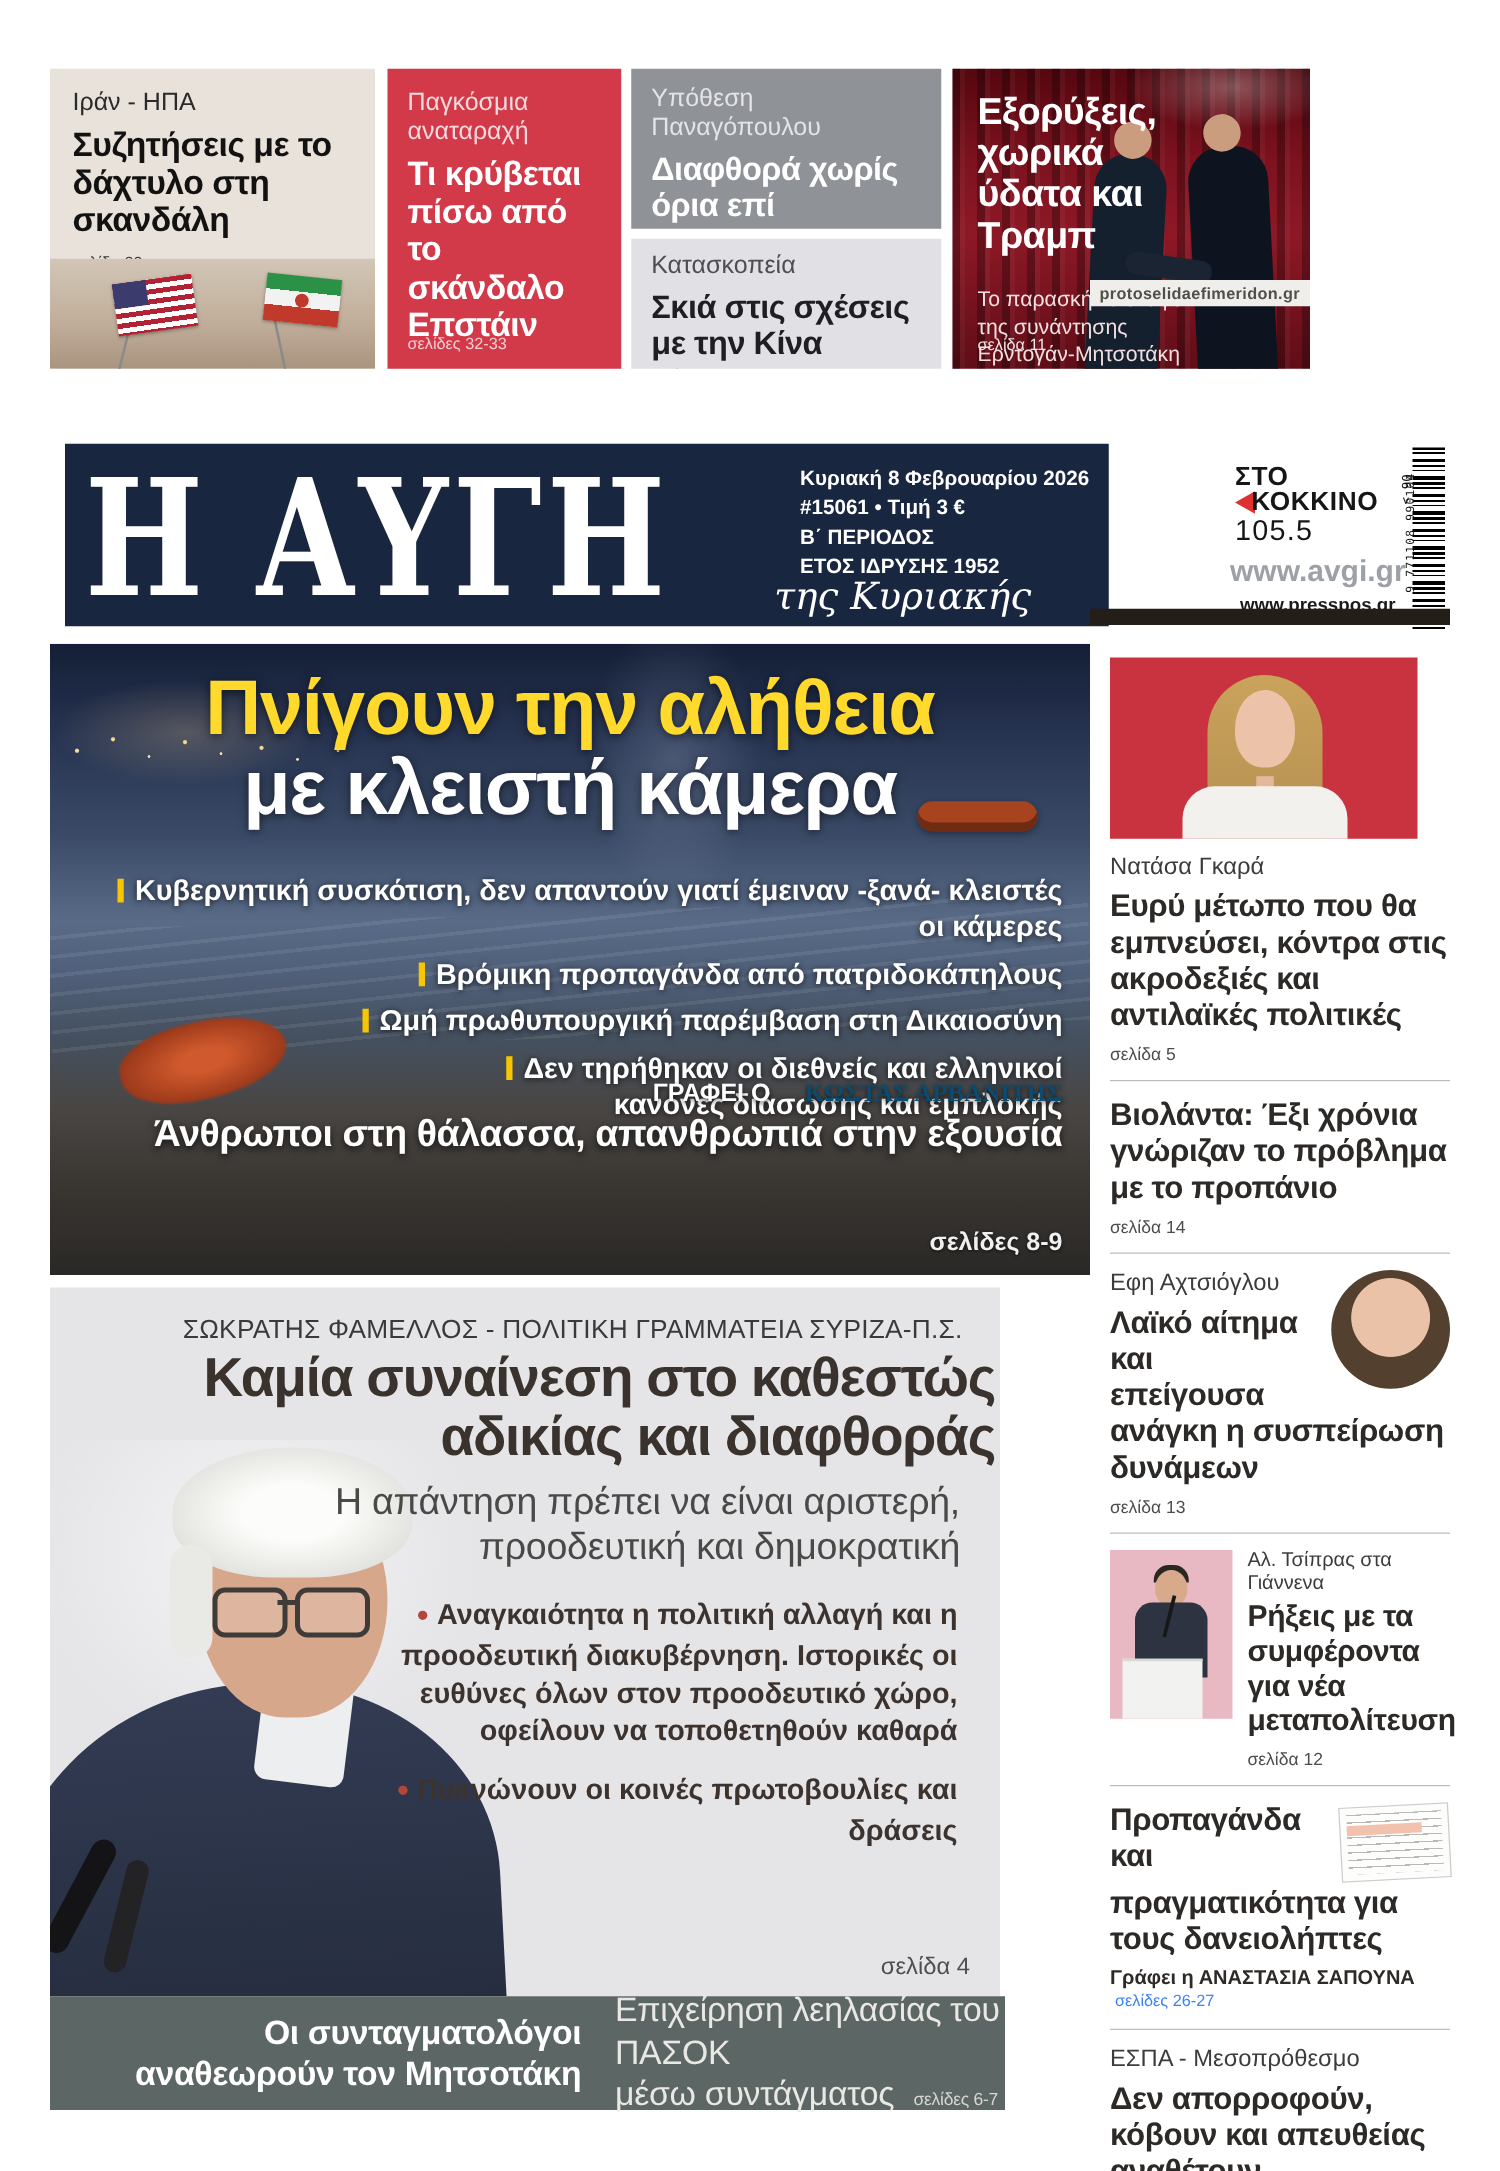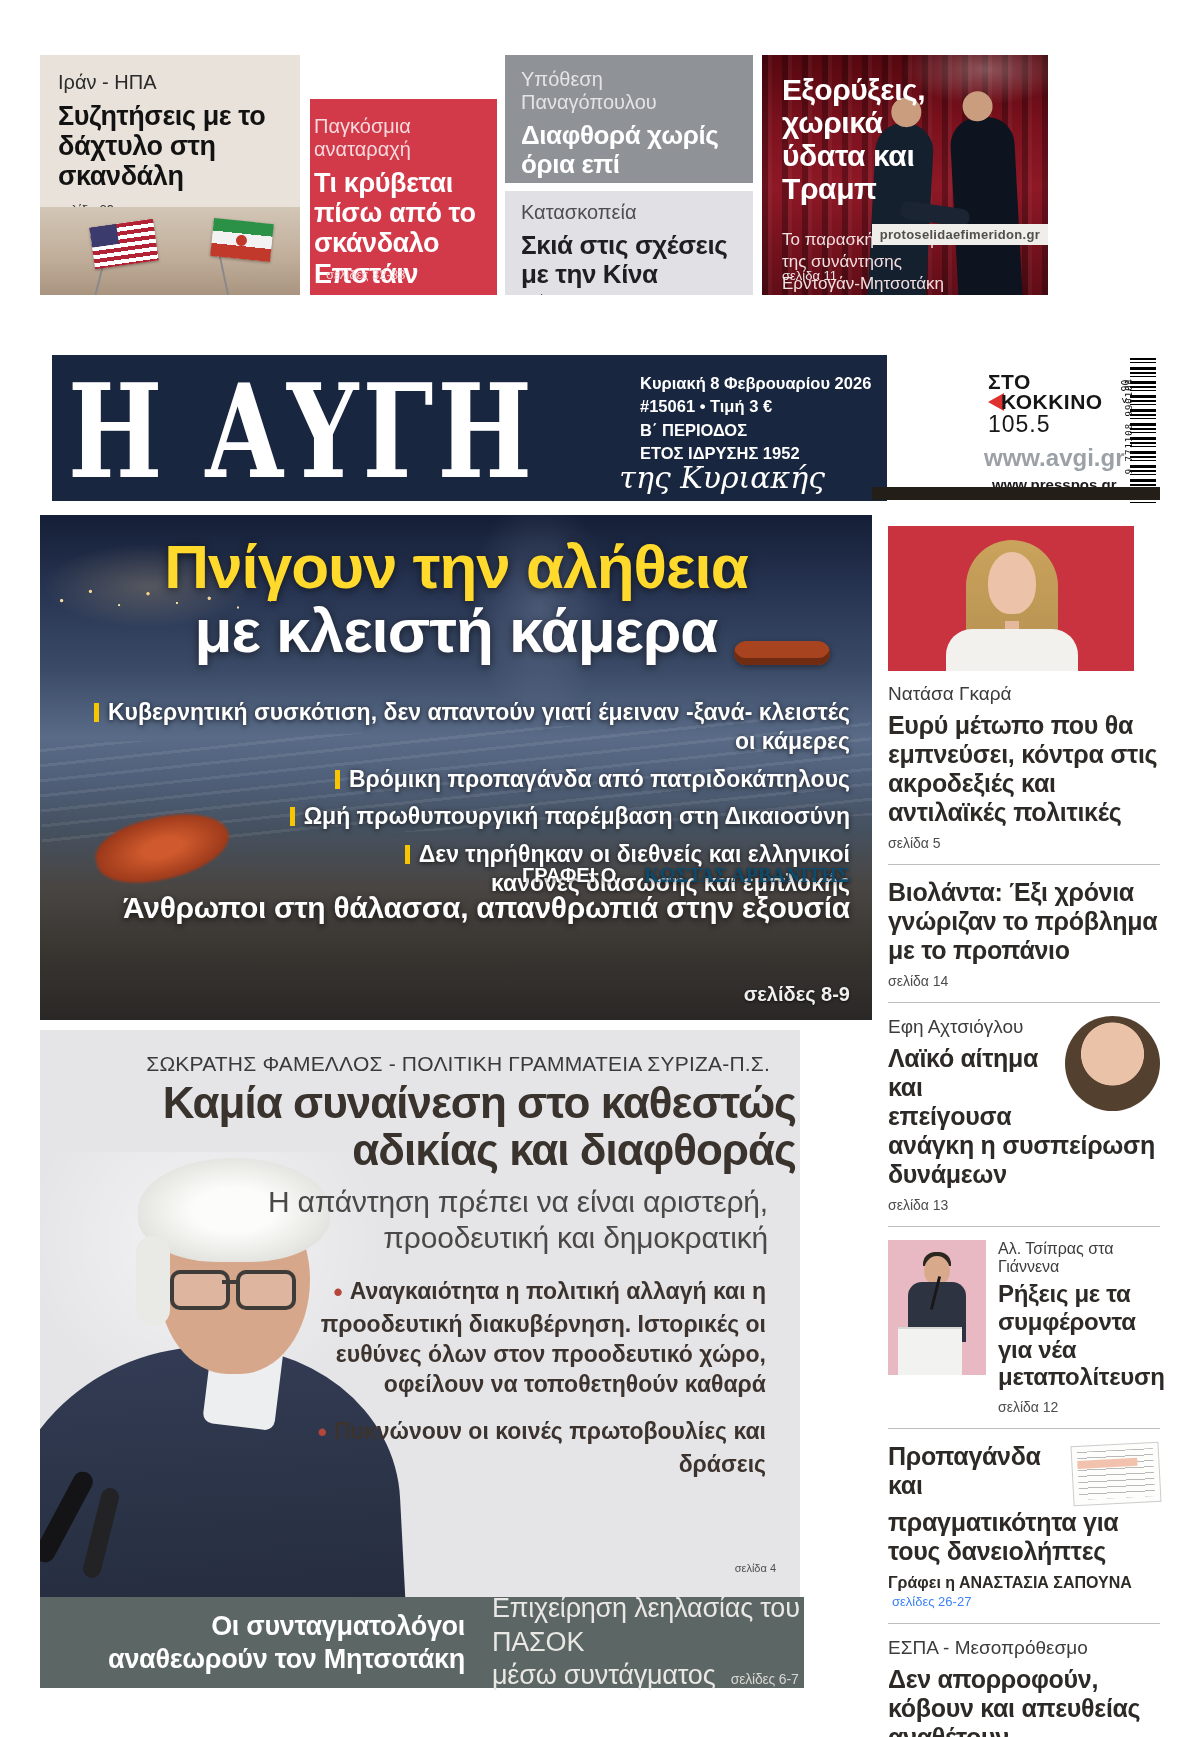--- a/index.html
+++ b/index.html
@@ -3,21 +3,21 @@
 <meta charset="utf-8">
 <style>
   html,body{margin:0;padding:0;background:#ffffff;}
   .page{position:relative;width:1200px;height:1737px;background:#fff;overflow:hidden;
         font-family:"Liberation Sans", sans-serif;color:#111;}
 
   
   .top-strip{position:absolute;left:40px;top:55px;width:1008px;height:240px;display:flex;}
   .ts-box{position:relative;box-sizing:border-box;overflow:hidden;}
   .ts1{width:260px;background:#e8e2da;padding:16px 18px;margin-right:10px;}
-  .ts2{width:187px;background:#d23949;padding:16px 4px;margin-right:8px;margin-top:44px;}
+  .ts2{width:187px;background:#d23949;padding:16px 16px;margin-right:8px;}
   .ts3col{width:248px;margin-right:9px;display:flex;flex-direction:column;}
   .ts3a{height:128px;background:#8f9297;padding:13px 16px;box-sizing:border-box;position:relative;}
   .ts3b{height:104px;background:#e1e1e5;padding:10px 16px;box-sizing:border-box;margin-top:8px;position:relative;}
   .ts5{width:286px;padding:18px 20px;
        background:
         radial-gradient(120px 50px at 78% 6%, rgba(255,255,255,.30), transparent 70%),
         repeating-linear-gradient(90deg, rgba(0,0,0,.28) 0 6px, rgba(255,255,255,.04) 6px 10px, transparent 10px 20px),
         linear-gradient(180deg,#55070f 0%,#7c121e 30%,#8e1826 55%,#600d17 100%);}
   .ts-kicker{font-size:20px;line-height:1.15;margin-bottom:7px;}
   .ts-headline{font-weight:800;font-size:27px;line-height:1.12;letter-spacing:-.4px;}
@@ -157,21 +157,21 @@
   
   .feature{position:absolute;left:40px;top:1030px;width:760px;height:567px;background:#e5e5e8;overflow:hidden;}
   .f-kicker{position:absolute;right:30px;top:22px;font-size:21px;color:#3a3a3a;letter-spacing:.2px;z-index:3;}
   .f-headline{position:absolute;left:0;right:4px;top:50px;text-align:right;z-index:3;
       font-size:44px;font-weight:800;color:#39322d;line-height:1.06;letter-spacing:-1px;}
   .f-subhead{position:absolute;right:32px;top:154px;text-align:right;z-index:3;
       font-size:30px;font-weight:400;color:#4b4947;line-height:1.2;letter-spacing:-.2px;}
   .f-bullets{position:absolute;right:34px;top:246px;width:505px;z-index:3;}
   .fb{text-align:right;margin-bottom:17px;font-size:23px;font-weight:600;color:#3c332e;line-height:1.3;}
   .fb-dot{color:#b5473a;font-size:26px;margin-right:7px;vertical-align:-2px;}
-  .f-page{position:absolute;right:24px;bottom:23px;font-size:11px;color:#4f4f4f;z-index:3;}
+  .f-page{position:absolute;right:24px;bottom:12px;font-size:19px;color:#4f4f4f;z-index:3;}
   .f-photo{position:absolute;left:0;bottom:0;width:410px;height:445px;overflow:hidden;}
   .fam-glow{position:absolute;left:0;top:0;width:100%;height:100%;
       background:radial-gradient(240px 220px at 40% 20%, rgba(255,255,255,.55), transparent 75%);}
   .fam-suit{position:absolute;left:-40px;bottom:-60px;width:400px;height:310px;
       background:linear-gradient(180deg,#333c54,#232a3b);border-radius:52% 46% 0 0/62% 52% 0 0;transform:rotate(-3deg);}
   .fam-shirt{position:absolute;left:168px;bottom:170px;width:72px;height:100px;background:#edeeef;
       border-radius:10px;transform:rotate(7deg);}
   .fam-head{position:absolute;left:118px;top:34px;width:152px;height:188px;border-radius:48%/52%;background:#d7a78c;}
   .fam-hair{position:absolute;left:98px;top:6px;width:192px;height:104px;border-radius:50% 50% 42% 42%;
       background:radial-gradient(#fcfcfa 30%,#d9d9d4 90%);}

